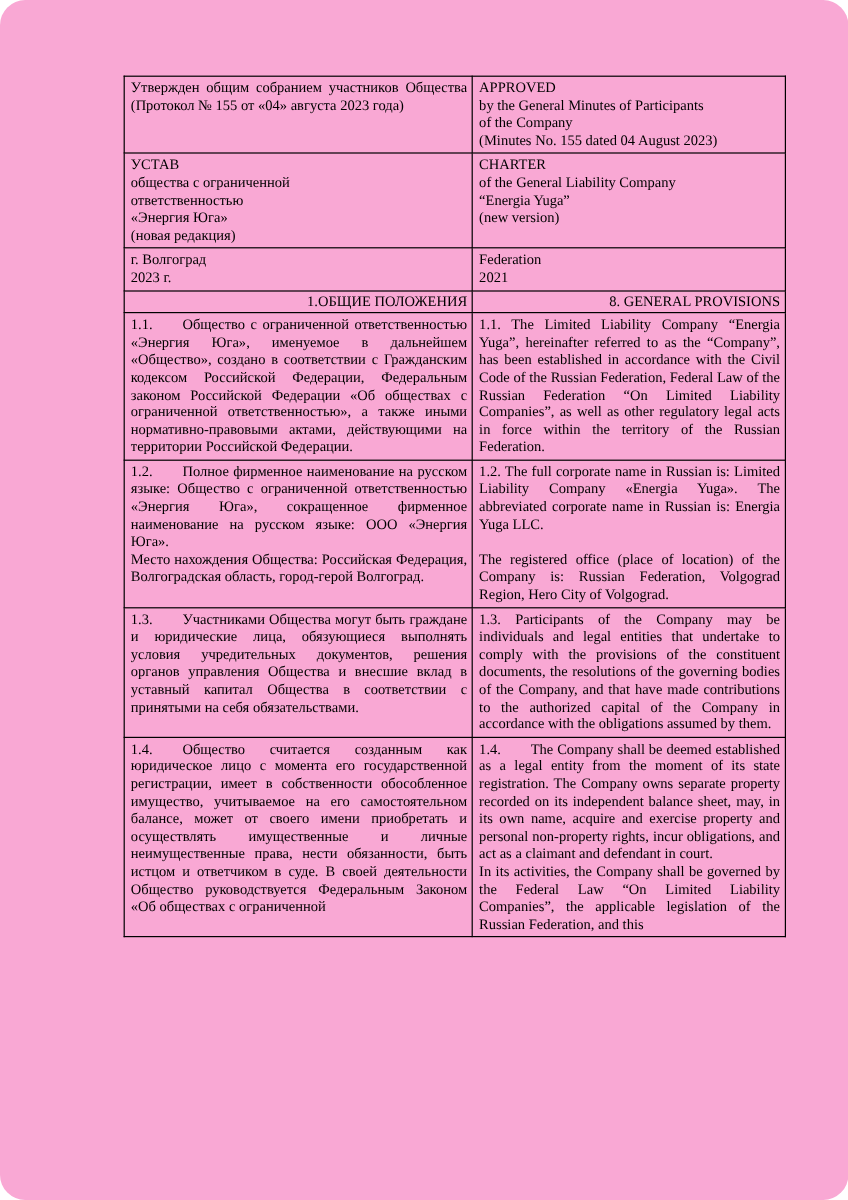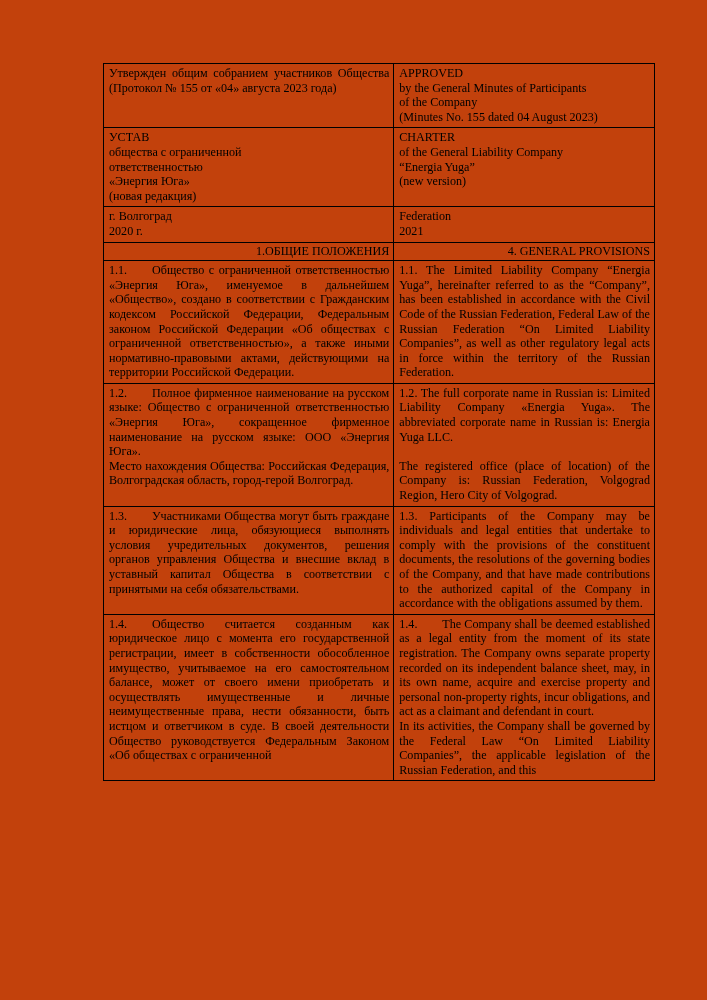--- a/index.html
+++ b/index.html
@@ -13,22 +13,23 @@
     height: 1000px;
     overflow: hidden;
     font-family: "Liberation Serif", "DejaVu Serif", serif;
     color: #000000;
     -webkit-font-smoothing: antialiased;
   }
   .page {
     position: relative;
     width: 707px;
     height: 1000px;
-    background: #c2410c;
+    background: #f9a8d4;
     box-sizing: border-box;
+    border-radius: 21px;
   }
   .doc-table {
     position: absolute;
     left: 103px;
     top: 63px;
     width: 552px;
     border-collapse: collapse;
     table-layout: fixed;
   }
   .doc-table td {
@@ -98,34 +99,34 @@
           <p>CHARTER</p>
           <p>of the General Liability Company</p>
           <p>“Energia Yuga”</p>
           <p>(new version)</p>
         </td>
       </tr>
 
       <tr>
         <td class="col-ru l">
           <p>г. Волгоград</p>
-          <p>2020 г.</p>
+          <p>2023 г.</p>
         </td>
         <td class="col-en l">
           <p>Federation</p>
           <p>2021</p>
         </td>
       </tr>
 
       <tr class="heading-row">
         <td class="col-ru l">
           <p><span class="num-tab">1.</span><span>ОБЩИЕ ПОЛОЖЕНИЯ</span></p>
         </td>
         <td class="col-en l">
-          <p>4. GENERAL PROVISIONS</p>
+          <p>8. GENERAL PROVISIONS</p>
         </td>
       </tr>
 
       <tr>
         <td class="col-ru">
           <p class="j"><span class="num-tab">1.1.</span><span>Общество с ограниченной ответственностью «Энергия Юга», именуемое в дальнейшем «Общество», создано в соответствии с Гражданским кодексом Российской Федерации, Федеральным законом Российской Федерации «Об обществах с ограниченной ответственностью», а также иными нормативно-правовыми актами, действующими на территории Российской Федерации.</span></p>
         </td>
         <td class="col-en">
           <p class="j">1.1.  The Limited Liability Company “Energia Yuga”, hereinafter referred to as the “Company”, has been established in accordance with the Civil Code of the Russian Federation, Federal Law of the Russian Federation “On Limited Liability Companies”, as well as other regulatory legal acts in force within the territory of the Russian Federation.</p>
         </td>

